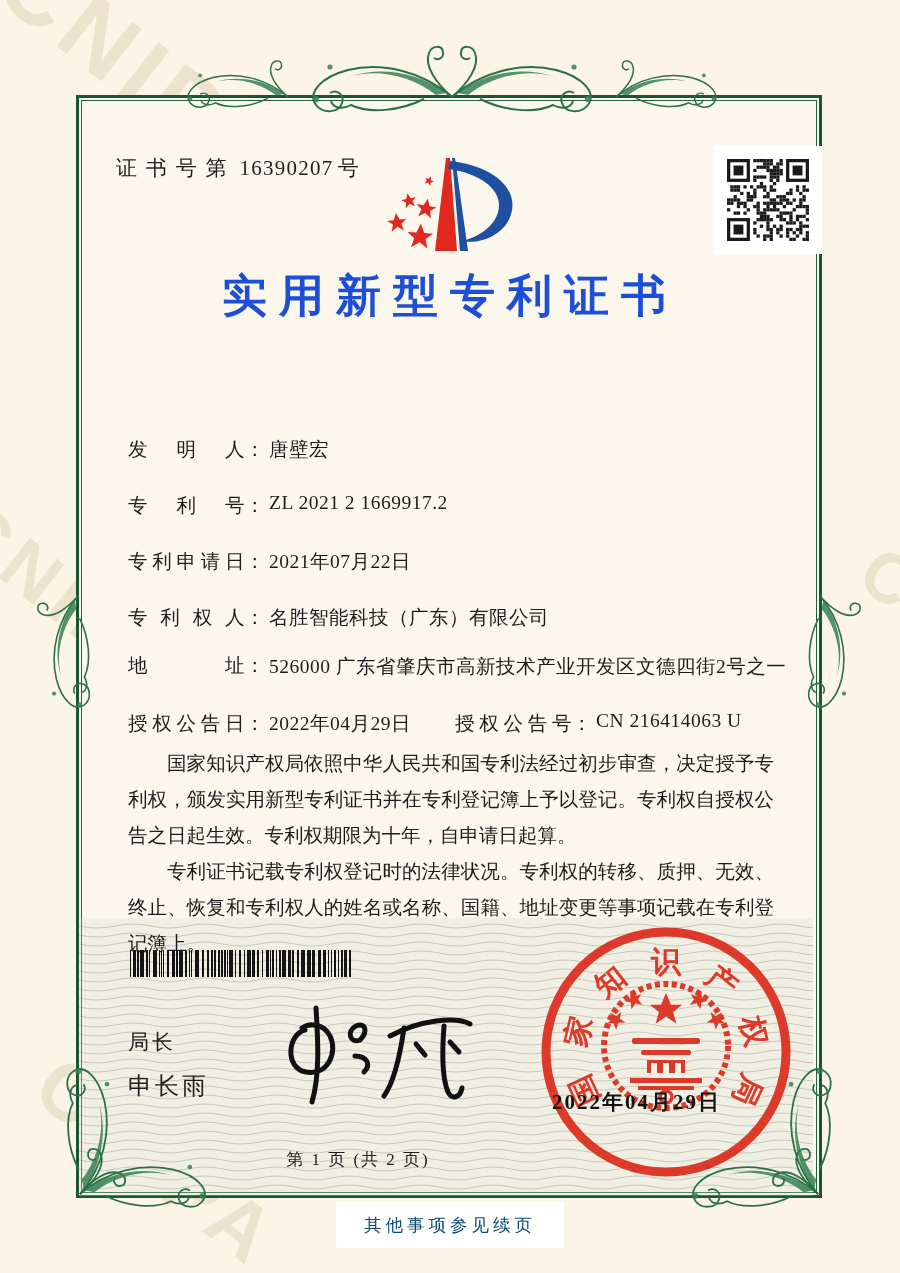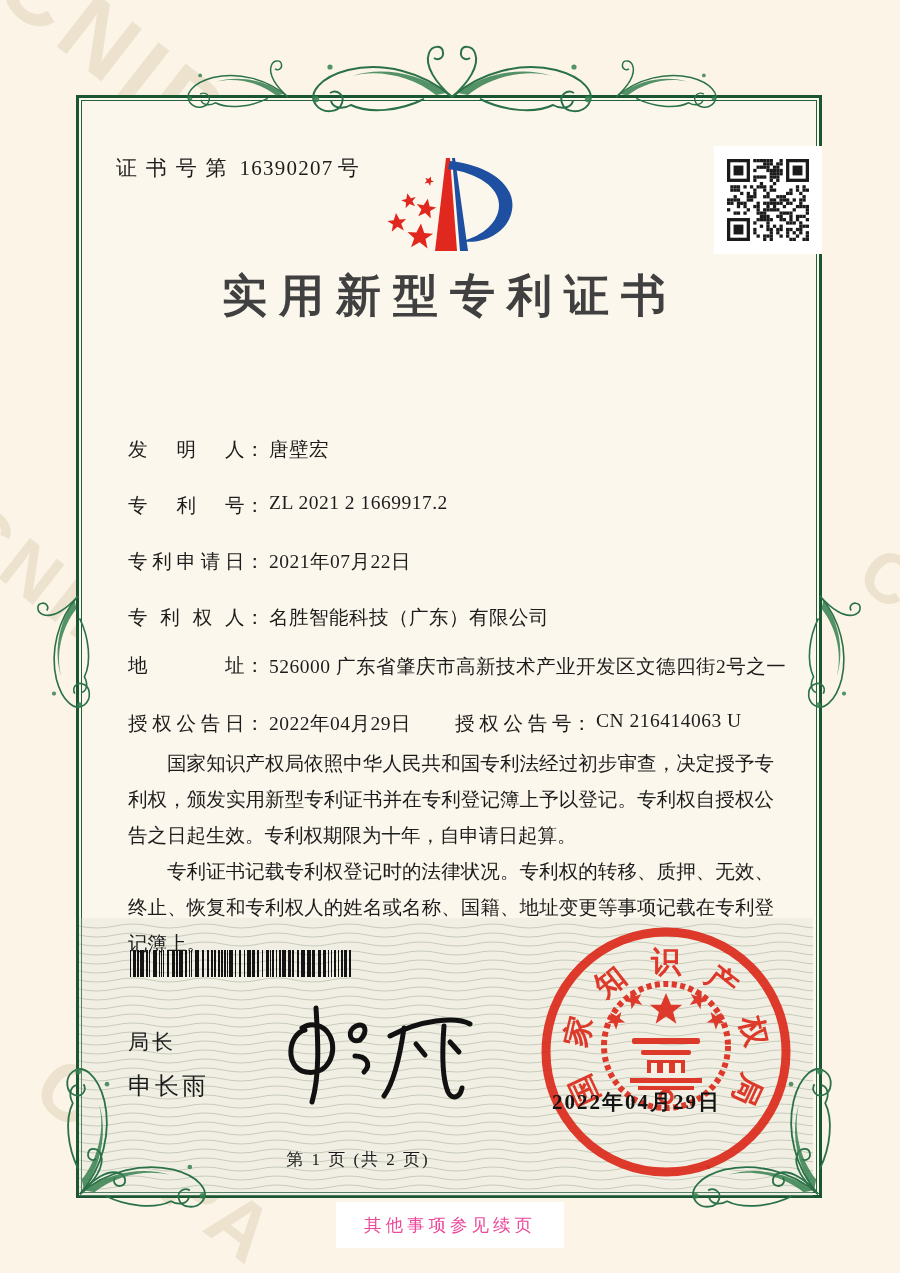--- a/index.html
+++ b/index.html
@@ -11,36 +11,36 @@
   
   #frame{position:absolute;left:76px;top:95px;width:740px;height:1097px;border:3px solid #1a5632;z-index:1;background:#fcf7ec;}
   #frame-inner{position:absolute;left:2px;top:2px;right:2px;bottom:2px;border:1px solid #24603c;}
   
   #waves{position:absolute;left:79px;top:918px;z-index:1;background:rgba(213,220,205,.28);}
   #waves path{fill:none;stroke:rgba(125,145,118,.38);stroke-width:1;}
   .txt{position:absolute;z-index:2;}
   #certno{left:116px;top:154px;font-size:21px;}
   #certno .sp{letter-spacing:.42em;}
   #certno .num{letter-spacing:.06em;padding:0 .2em;}
-  #title{left:0;width:900px;top:266px;text-align:center;font-size:45px;font-weight:700;letter-spacing:12px;color:#404040;}
+  #title{left:0;width:900px;top:266px;text-align:center;font-size:45px;font-weight:700;letter-spacing:12px;color:#1d4ed8;}
   .row{position:absolute;left:128px;z-index:2;font-size:19.5px;letter-spacing:.5px;white-space:nowrap;}
   .flabel{display:inline-block;width:117px;text-align:justify;text-align-last:justify;vertical-align:top;}
   .fvalue{margin-left:4px;vertical-align:top;}
   .fvalue.wrap{display:inline-block;white-space:normal;width:534px;line-height:29px;}
   .pair2{position:absolute;left:327px;top:0;}
   #bodytext{left:128px;top:746px;width:646px;font-size:19.5px;line-height:36px;text-align:justify;z-index:2;}
   #bodytext p{margin:0;text-indent:2em;}
   #barcode{position:absolute;left:128px;top:950px;z-index:2;}
   #barcode rect{fill:#141414;}
   #signer-title{left:128px;top:1028px;font-size:21px;letter-spacing:3px;}
   #signer-name{left:128px;top:1070px;font-size:24px;letter-spacing:3px;}
   #sealdate{left:552px;top:1088px;font-size:21px;letter-spacing:2px;z-index:5;color:#131313;font-weight:600;}
   #pageinfo{left:0;width:716px;top:1148px;text-align:center;font-size:17px;letter-spacing:2px;z-index:2;}
   #contnote{left:50%;transform:translateX(-50%);top:1202px;background:#ffffff;padding:11px 28px;
-            font-size:17.5px;letter-spacing:4px;z-index:5;color:#ec4899;}
+            font-size:17.5px;letter-spacing:4px;z-index:5;color:#0c4a6e;}
   #qrbox{position:absolute;left:714px;top:146px;width:108px;height:108px;background:#fff;z-index:2;}
   #qr{position:absolute;left:13px;top:13px;}
   #qr rect.d{fill:#1a1a1a;} #qr rect.w{fill:#fff;}
   #deco{position:absolute;left:0;top:0;z-index:4;pointer-events:none;}
   .flo{fill:none;stroke:#2a7147;stroke-width:2;}
   .flof{fill:#35804f;stroke:none;opacity:.85;}
   #sealring text{font-size:30px;font-weight:700;fill:#dd2b1c;text-anchor:middle;
                  font-family:"Liberation Serif","DejaVu Serif",serif;}
 </style>
 </head>

